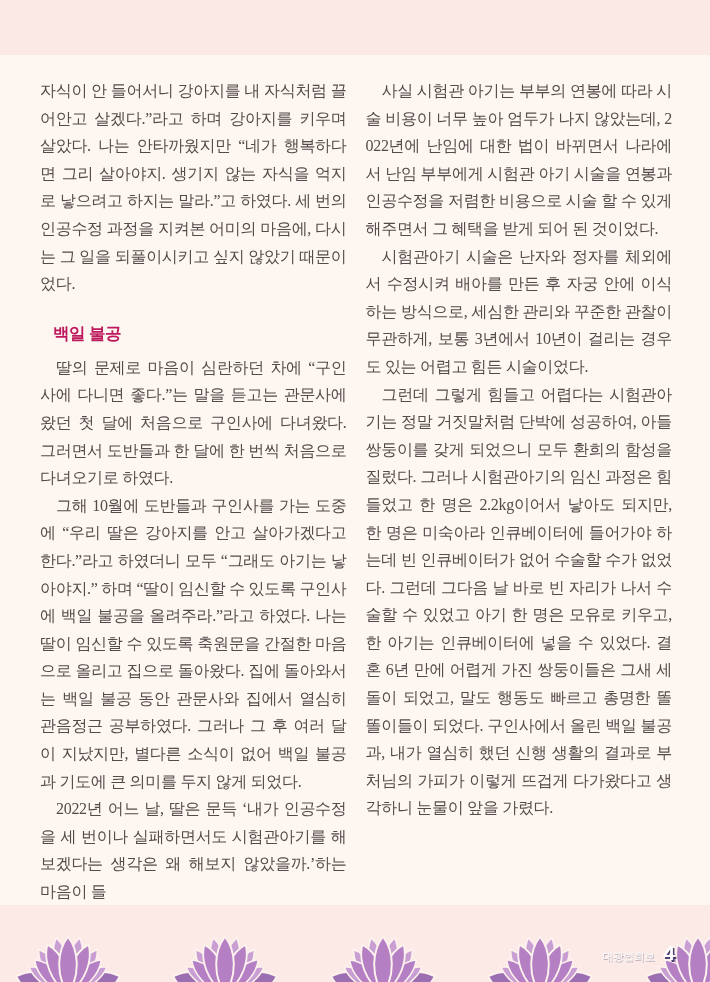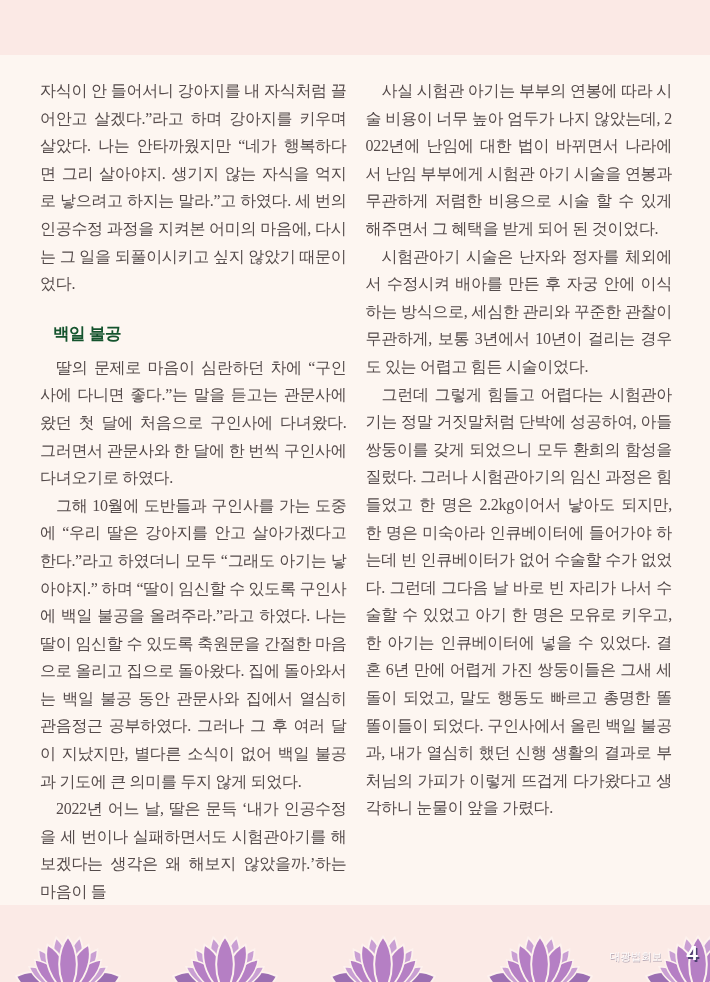--- a/index.html
+++ b/index.html
@@ -39,21 +39,21 @@
     font-family: "Liberation Serif", serif;
   }
   .body-text.ind { text-indent: 1em; }
 
   .section-heading {
     margin: 25px 0 9px 0;
     padding-left: 13px;
     font-family: "Liberation Sans", sans-serif;
     font-size: 16.5px;
     font-weight: bold;
-    color: #14532d;
+    color: #be185d;
     letter-spacing: -0.5px;
   }
 
   .bottom-band {
     position: absolute; left: 0; bottom: 0;
     width: 710px; height: 77px;
     background: #fbeae6;
     overflow: hidden;
   }
   .lotus {
@@ -62,24 +62,24 @@
     width: 170px; height: 86px;
   }
   .lotus.l1 { left: -17px; }
   .lotus.l2 { left: 140px; }
   .lotus.l3 { left: 298px; }
   .lotus.l4 { left: 455px; }
   .lotus.l5 { left: 613px; }
 
   .footer-info {
     position: absolute;
-    right: 12px; top: 36px;
+    right: 35px; top: 36px;
     display: flex;
     align-items: baseline;
-    gap: 24px;
+    gap: 8px;
     color: #ffffff;
     font-family: "Liberation Sans", sans-serif;
     z-index: 5;
   }
   .journal-name {
     font-size: 10.5px;
     letter-spacing: 0px;
     text-shadow: 0.5px 0.5px 0 rgba(74,64,102,0.45);
   }
   .page-number {
@@ -95,27 +95,27 @@
 
 <div class="page">
 
   <div class="top-band"></div>
 
   <div class="content">
 
     <div class="col">
       <p class="body-text">자식이 안 들어서니 강아지를 내 자식처럼 끌어안고 살겠다.”라고 하며 강아지를 키우며 살았다. 나는 안타까웠지만 “네가 행복하다면 그리 살아야지. 생기지 않는 자식을 억지로 낳으려고 하지는 말라.”고 하였다. 세 번의 인공수정 과정을 지켜본 어미의 마음에, 다시는 그 일을 되풀이시키고 싶지 않았기 때문이었다.</p>
       <h3 class="section-heading">백일 불공</h3>
-      <p class="body-text ind">딸의 문제로 마음이 심란하던 차에 “구인사에 다니면 좋다.”는 말을 듣고는 관문사에 왔던 첫 달에 처음으로 구인사에 다녀왔다. 그러면서 관문사와 한 달에 한 번씩 구인사에 다녀오기로 하였다.</p>
+      <p class="body-text ind">딸의 문제로 마음이 심란하던 차에 “구인사에 다니면 좋다.”는 말을 듣고는 관문사에 왔던 첫 달에 처음으로 구인사에 다녀왔다. 그러면서 도반들과 한 달에 한 번씩 처음으로 다녀오기로 하였다.</p>
       <p class="body-text ind">그해 10월에 도반들과 구인사를 가는 도중에 “우리 딸은 강아지를 안고 살아가겠다고 한다.”라고 하였더니 모두 “그래도 아기는 낳아야지.” 하며 “딸이 임신할 수 있도록 구인사에 백일 불공을 올려주라.”라고 하였다. 나는 딸이 임신할 수 있도록 축원문을 간절한 마음으로 올리고 집으로 돌아왔다. 집에 돌아와서는 백일 불공 동안 관문사와 집에서 열심히 관음정근 공부하였다. 그러나 그 후 여러 달이 지났지만, 별다른 소식이 없어 백일 불공과 기도에 큰 의미를 두지 않게 되었다.</p>
       <p class="body-text ind">2022년 어느 날, 딸은 문득 ‘내가 인공수정을 세 번이나 실패하면서도 시험관아기를 해보겠다는 생각은 왜 해보지 않았을까.’하는 마음이 들</p>
     </div>
 
     <div class="col">
-      <p class="body-text ind">사실 시험관 아기는 부부의 연봉에 따라 시술 비용이 너무 높아 엄두가 나지 않았는데, 2022년에 난임에 대한 법이 바뀌면서 나라에서 난임 부부에게 시험관 아기 시술을 연봉과 무관하게 저렴한 비용으로 시술 할 수 있게 해주면서 그 혜택을 받게 되어 된 것이었다.</p>
+      <p class="body-text ind">사실 시험관 아기는 부부의 연봉에 따라 시술 비용이 너무 높아 엄두가 나지 않았는데, 2022년에 난임에 대한 법이 바뀌면서 나라에서 난임 부부에게 시험관 아기 시술을 연봉과 인공수정을 저렴한 비용으로 시술 할 수 있게 해주면서 그 혜택을 받게 되어 된 것이었다.</p>
       <p class="body-text ind">시험관아기 시술은 난자와 정자를 체외에서 수정시켜 배아를 만든 후 자궁 안에 이식하는 방식으로, 세심한 관리와 꾸준한 관찰이 무관하게, 보통 3년에서 10년이 걸리는 경우도 있는 어렵고 힘든 시술이었다.</p>
       <p class="body-text ind">그런데 그렇게 힘들고 어렵다는 시험관아기는 정말 거짓말처럼 단박에 성공하여, 아들 쌍둥이를 갖게 되었으니 모두 환희의 함성을 질렀다. 그러나 시험관아기의 임신 과정은 힘들었고 한 명은 2.2kg이어서 낳아도 되지만, 한 명은 미숙아라 인큐베이터에 들어가야 하는데 빈 인큐베이터가 없어 수술할 수가 없었다. 그런데 그다음 날 바로 빈 자리가 나서 수술할 수 있었고 아기 한 명은 모유로 키우고, 한 아기는 인큐베이터에 넣을 수 있었다. 결혼 6년 만에 어렵게 가진 쌍둥이들은 그새 세 돌이 되었고, 말도 행동도 빠르고 총명한 똘똘이들이 되었다. 구인사에서 올린 백일 불공과, 내가 열심히 했던 신행 생활의 결과로 부처님의 가피가 이렇게 뜨겁게 다가왔다고 생각하니 눈물이 앞을 가렸다.</p>
     </div>
 
   </div>
 
   <svg class="defs-holder" aria-hidden="true">
     <defs>
       <g id="lotus-symbol">
 

